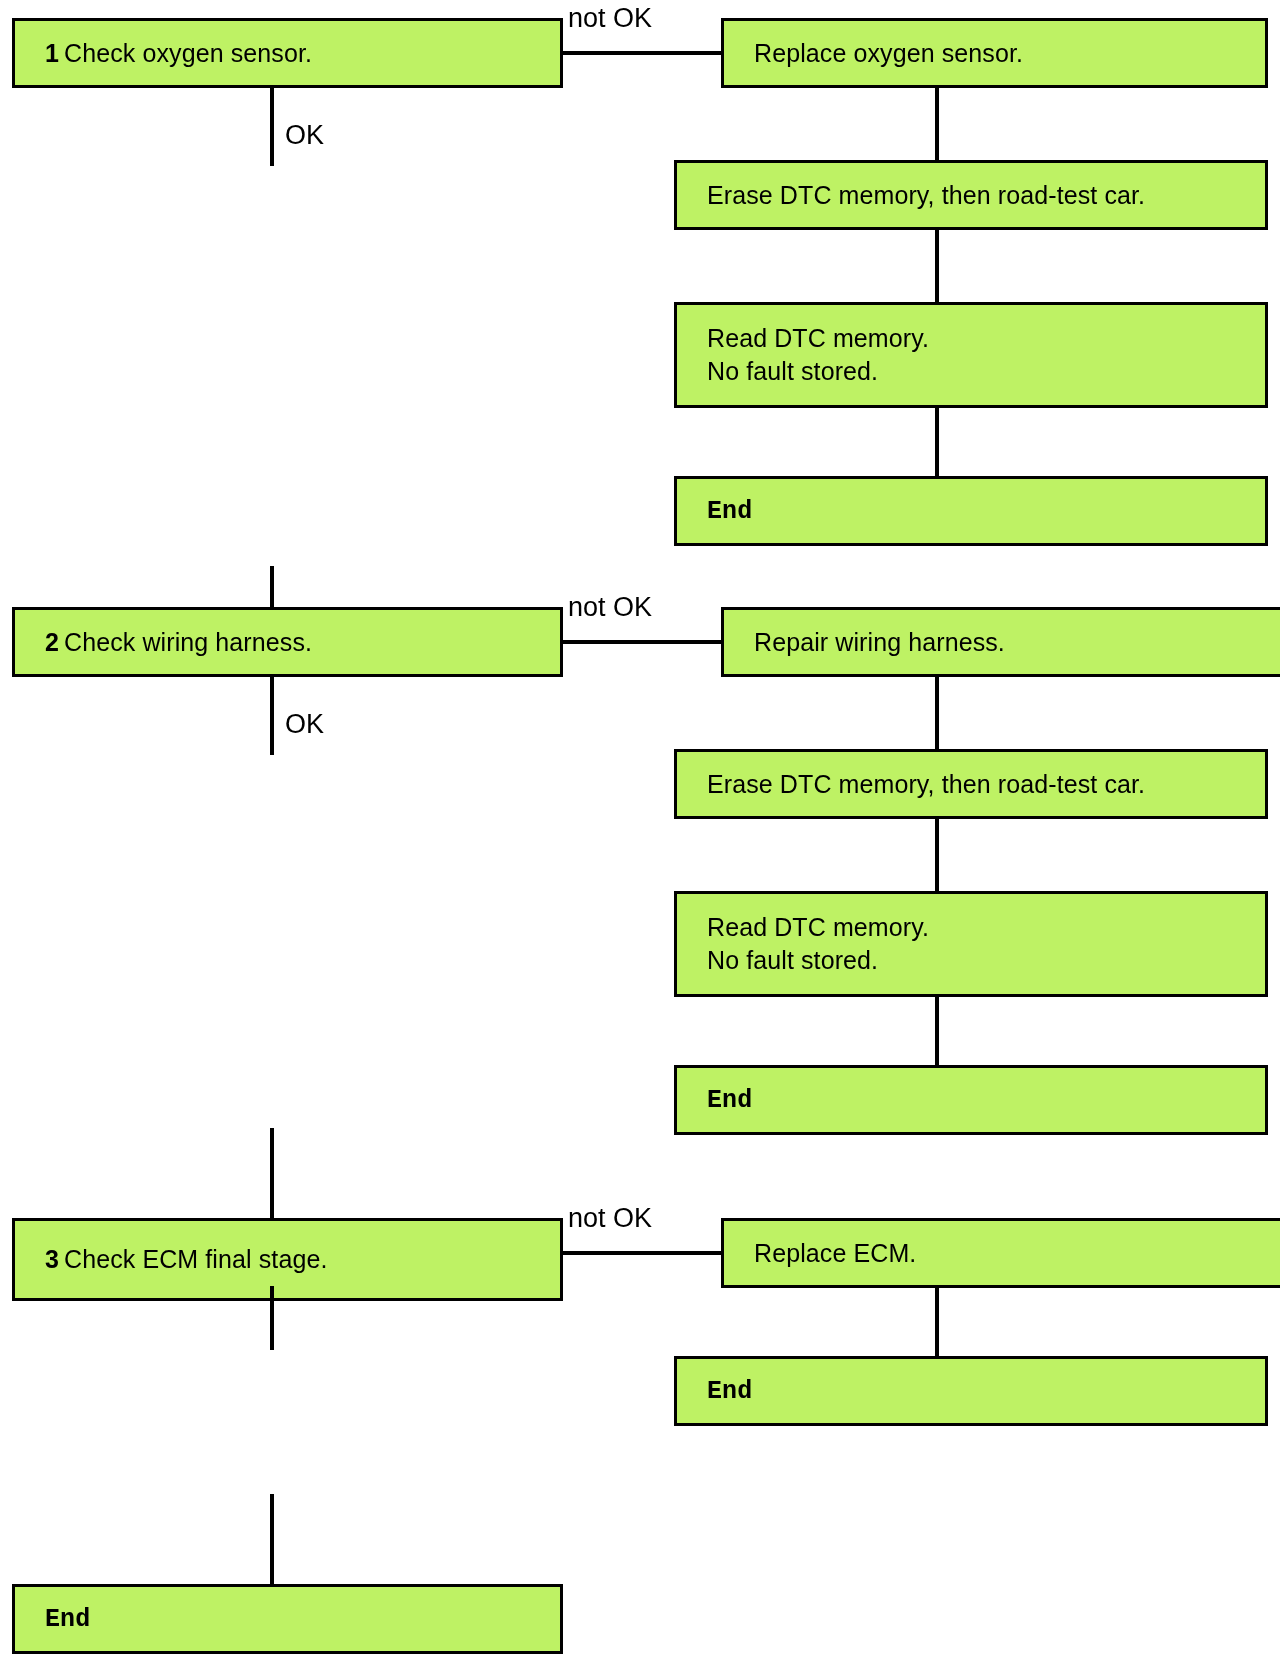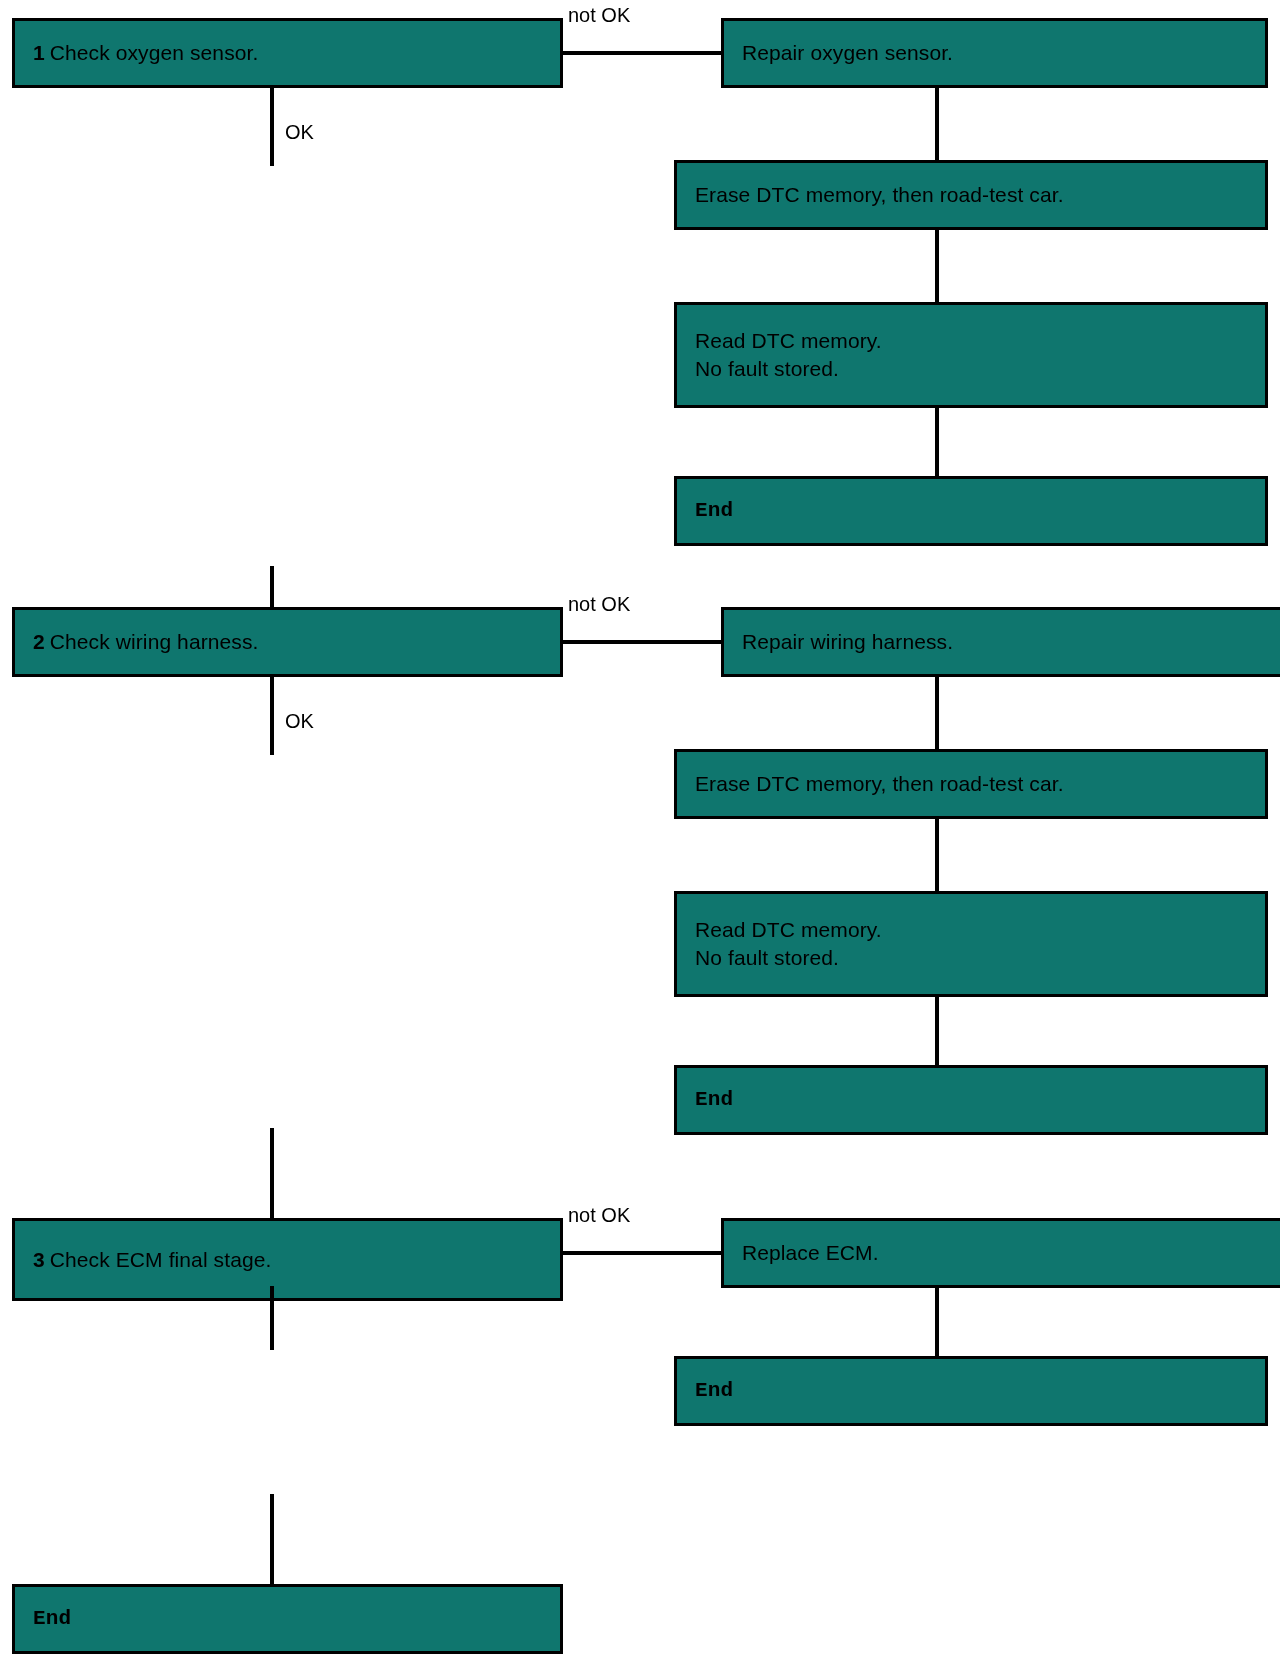--- a/index.html
+++ b/index.html
@@ -15,26 +15,26 @@
     position: relative;
     width: 1280px;
     height: 1668px;
     background: #ffffff;
     overflow: hidden;
   }
   .node {
     position: absolute;
     box-sizing: border-box;
     border: 3px solid #000000;
-    background: #0f766e;
+    background: #bef264;
     display: flex;
     flex-direction: column;
     justify-content: center;
-    padding-left: 18px;
-    font-size: 21px;
+    padding-left: 30px;
+    font-size: 25px;
     line-height: 1.32;
     letter-spacing: 0.1px;
     white-space: pre;
   }
   .node .num {
     font-weight: bold;
     margin-right: 5px;
   }
   .node.end {
     font-weight: bold;
@@ -44,21 +44,21 @@
     display: block;
   }
   .conn {
     position: absolute;
     background: #000000;
   }
   .conn.v { width: 4px; }
   .conn.h { height: 4px; }
   .edge-label {
     position: absolute;
-    font-size: 20px;
+    font-size: 27px;
     line-height: 1;
     white-space: pre;
     color: #000000;
   }
 </style>
 </head>
 <body>
 
 <div id="canvas">
 
@@ -66,21 +66,21 @@
     <span class="ln"><span class="num">1</span><span>Check oxygen sensor.</span></span>
   </div>
 
   <div class="conn h" style="left:561px; top:51px; width:162px;"></div>
   <div class="edge-label" style="left:568px; top:5px;">not OK</div>
 
   <div class="conn v" style="left:270px; top:86px; height:80px;"></div>
   <div class="edge-label" style="left:285px; top:122px;">OK</div>
 
   <div class="node" style="left:721px; top:18px; width:547px; height:70px;">
-    <span class="ln">Repair oxygen sensor.</span>
+    <span class="ln">Replace oxygen sensor.</span>
   </div>
 
   <div class="conn v" style="left:935px; top:86px; height:76px;"></div>
 
   <div class="node" style="left:674px; top:160px; width:594px; height:70px;">
     <span class="ln">Erase DTC memory, then road-test car.</span>
   </div>
 
   <div class="conn v" style="left:935px; top:228px; height:76px;"></div>
 

